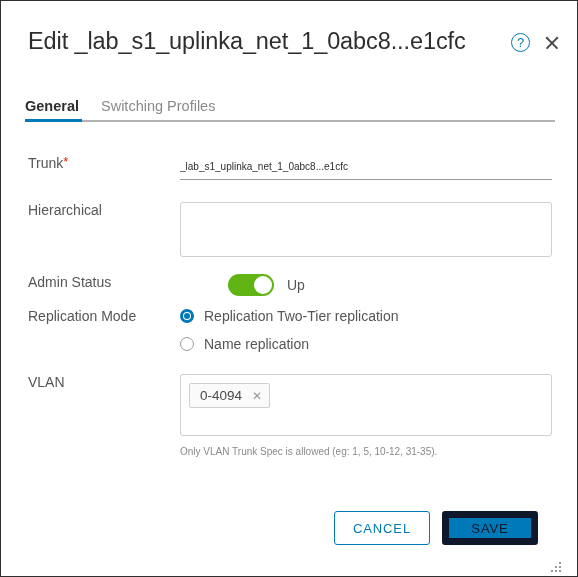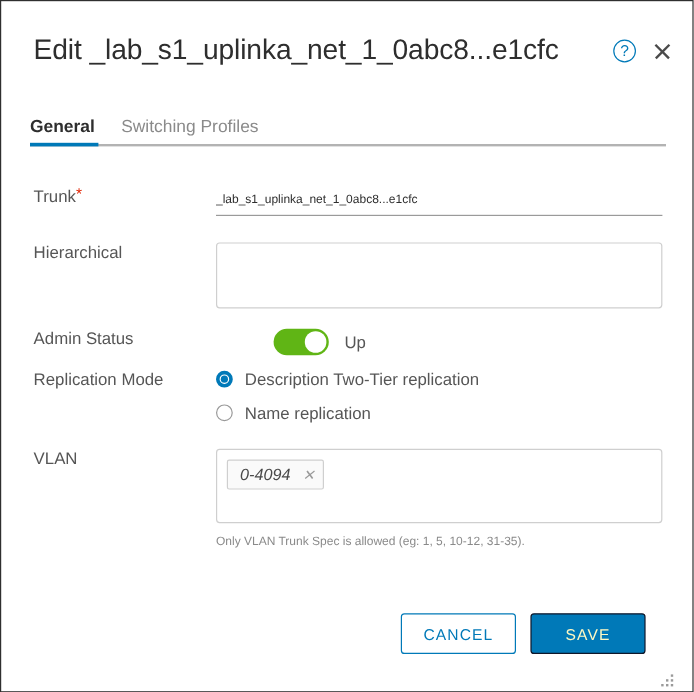--- a/index.html
+++ b/index.html
@@ -264,21 +264,20 @@
   .tag {
     display: inline-flex;
     align-items: center;
     gap: 10px;
     border: 1px solid #cfcfcf;
     border-radius: 2px;
     background: #fafafa;
     padding: 4px 7px 4px 10px;
     font-size: 13.5px;
     color: #4a4a4a;
-    font-style: italic;
   }
   .tag-remove {
     color: #9a9a9a;
     font-size: 12px;
     cursor: pointer;
     line-height: 12px;
   }
   .help-text {
     position: absolute;
     left: 152px;
@@ -317,22 +316,22 @@
     justify-content: center;
     box-sizing: border-box;
   }
   .btn-secondary {
     background: #ffffff;
     border: 1px solid #0079b8;
     color: #0079b8;
   }
   .btn-primary {
     background: #0079b8;
-    border: 1px solid #0f172a;
-    color: #fef9c3;
+    border: 7px solid #0f172a;
+    color: #0f172a;
     text-align: right;
   }
 
   
   .resize-grip {
     position: absolute;
     right: 4px;
     bottom: 4px;
     width: 12px;
     height: 12px;
@@ -401,21 +400,21 @@
         </div>
       </div>
     </div>
 
     <div class="form-row" style="top:177px;">
       <div class="form-label">Replication Mode</div>
       <div class="control">
         <div class="radio-group">
           <div class="radio-row">
             <div class="radio checked"></div>
-            <div class="radio-label">Description Two-Tier replication</div>
+            <div class="radio-label">Replication Two-Tier replication</div>
           </div>
           <div class="radio-row">
             <div class="radio"></div>
             <div class="radio-label">Name replication</div>
           </div>
         </div>
       </div>
     </div>
 
     <div class="form-row" style="top:243px;">

